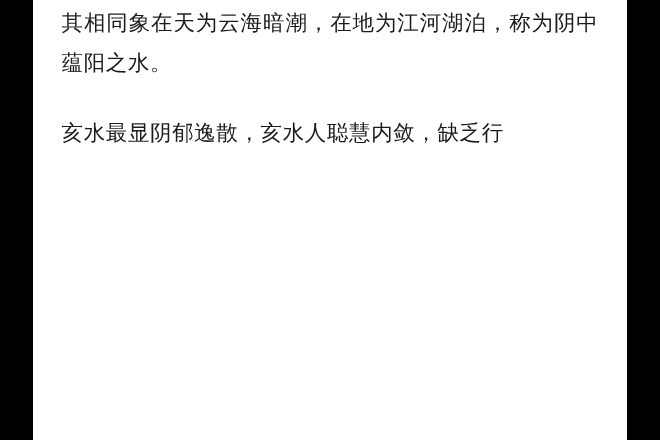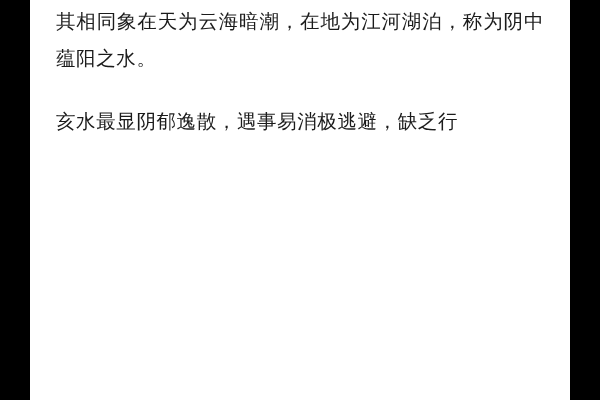--- a/index.html
+++ b/index.html
@@ -51,16 +51,16 @@
     margin-bottom: 0;
   }
 </style>
 </head>
 <body>
 
 <div class="page">
   <div class="content-card">
     <div class="article-body">
       <p class="para clipped-top">亥水藏壬水（本气）、甲木，外显柔顺内藏阳木之机。其相同象在天为云海暗潮，在地为江河湖泊，称为阴中蕴阳之水。</p>
-      <p class="para">亥水最显阴郁逸散，遇事易消极逃避，缺乏行</p>
+      <p class="para">亥水最显阴郁逸散，亥水人聪慧内敛，缺乏行</p>
     </div>
   </div>
 </div>
 
 </body></html>

